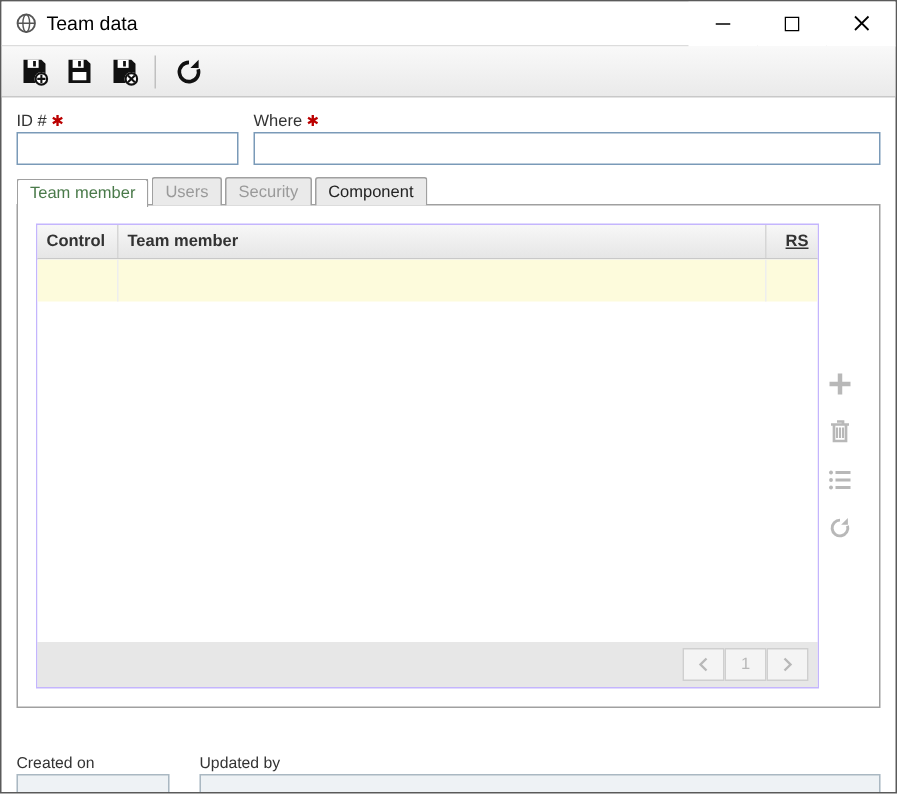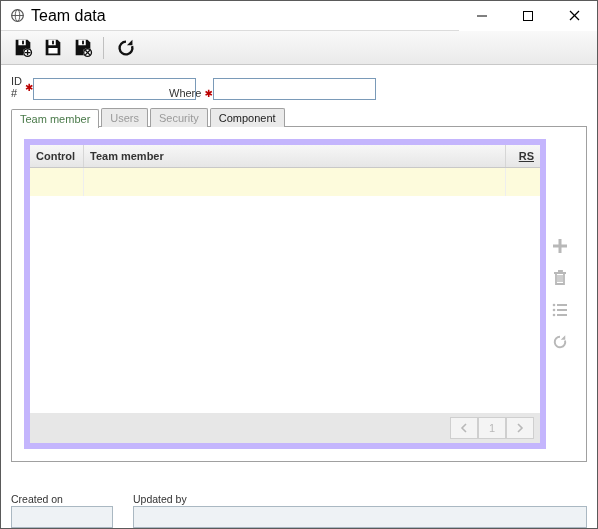--- a/index.html
+++ b/index.html
@@ -1,40 +1,40 @@
 <!DOCTYPE html>
 <html><head>
 <meta charset="utf-8">
 <style>
   * { box-sizing: border-box; margin: 0; padding: 0; font-family: Arial, sans-serif; }
   body { width: 598px; height: 529px; background: #fff; border: 1px solid #5a5a5a; overflow: hidden; }
   .titlebar { height: 30px; background: #fff; display: flex; align-items: center; padding: 0 0 0 8px; border-bottom: 1px solid #dcdcdc; }
   .titlebar .app-icon { width: 16px; height: 16px; margin-right: 6px; display: flex; align-items: center; justify-content: center; }
-  .titlebar .title { font-size: 16px; color: #000; flex: 1; }
+  .titlebar .title { font-size: 13px; color: #000; flex: 1; }
   .winbtns { display: flex; }
   .winbtn { width: 46px; height: 30px; display: flex; align-items: center; justify-content: center; background: #fff; }
   .winbtn svg { display: block; }
   .toolbar { height: 34px; background: linear-gradient(#f9f9f9,#eaeaea); border-bottom: 1px solid #c8c8c8; display: flex; align-items: center; padding: 0 10px; gap: 6px; }
   .tbtn { width: 24px; height: 24px; display: flex; align-items: center; justify-content: center; }
   .sep { width: 1px; height: 22px; background: #c0c0c0; margin: 0 4px 0 2px; }
   .content { padding: 10px 10px 6px 10px; }
   .form-row { display: flex; gap: 10px; margin-bottom: 8px; }
-  .field { display: flex; flex-direction: row; align-items: flex-end; }
+  .field { display: flex; flex-direction: column; }
   .field.id { width: 148px; }
   .field.name { flex: 1; }
   .lbl { font-size: 11px; color: #333; display: flex; align-items: center; gap: 3px; margin-bottom: 1px; }
   .req { color: #b00; font-size: 10px; }
   .txt { height: 22px; border: 1px solid #7a9ab8; background: #fff; font-size: 12px; padding: 0 3px; }
   .tabs { display: flex; align-items: flex-end; position: relative; z-index: 2; }
   .tab { padding: 3px 8px; font-size: 11px; border: 1px solid #a0a0a0; border-bottom: none; background: #eaeaea; color: #9a9a9a; margin-right: 2px; border-radius: 2px 2px 0 0; }
   .tab.active { background: #fff; color: #4a7a4a; position: relative; top: 1px; }
   .tab.link { color: #222; }
   .panel { border: 1px solid #a0a0a0; background: #fff; padding: 12px; height: 336px; position: relative; margin-top: -1px; }
   .grid-wrap { display: flex; height: 100%; }
-  .grid { flex: 1; border: 6px solid #c4b5fd; background: #fff; display: flex; flex-direction: column; }
+  .grid { flex: 1; border: 1px solid #c4b5fd; background: #fff; display: flex; flex-direction: column; }
   .ghead { display: flex; background: linear-gradient(#f7f7f7,#e6e6e6); border-bottom: 1px solid #c8c8c8; }
   .ghead .gh { padding: 5px 6px; font-size: 11px; font-weight: bold; color: #333; border-right: 1px solid #d6d6d6; }
   .gh.cntl { width: 54px; }
   .gh.tm { flex: 1; }
   .gh.rs { width: 34px; text-align: right; border-right: none; text-decoration: underline; }
   .gbody { flex: 1; background: #fff; overflow: hidden; }
   .grow { display: flex; height: 28px; }
   .grow.hl { background: #fdfbdc; }
   .gc { border-right: 1px solid #eee; }
   .gc.cntl { width: 54px; }

